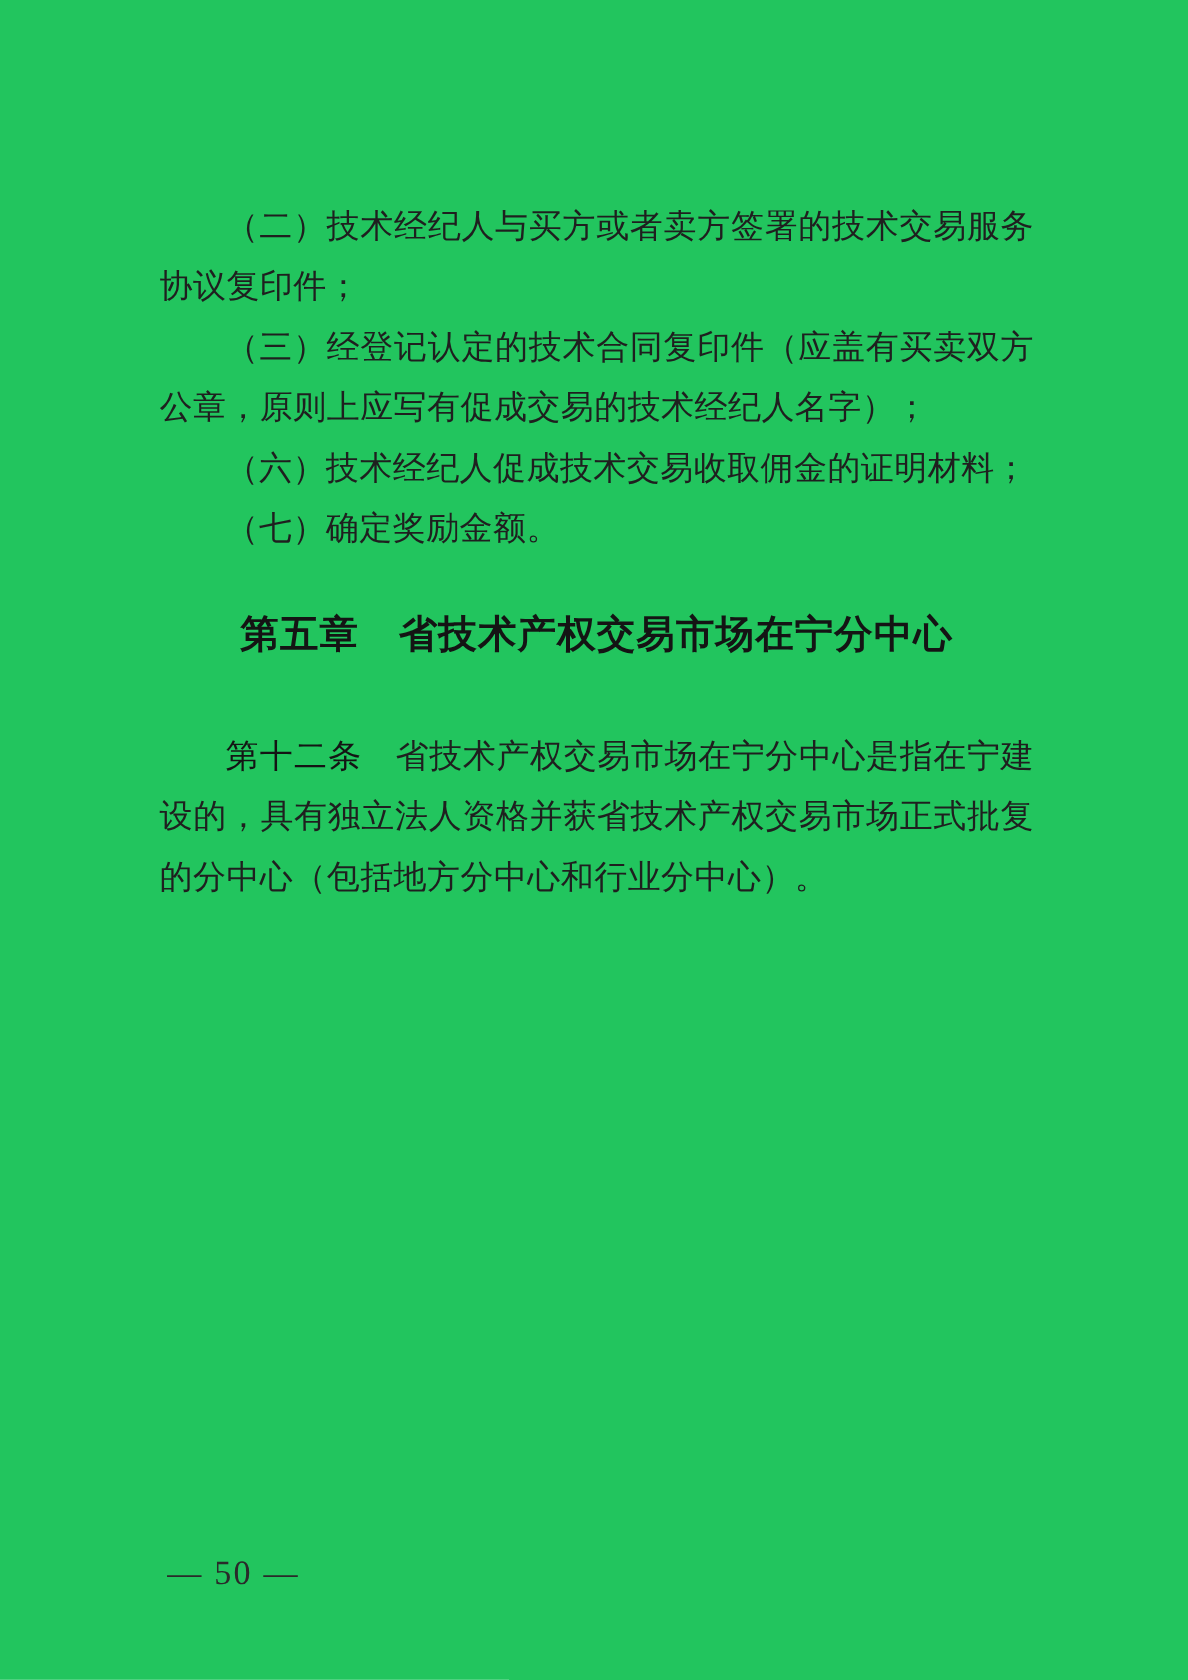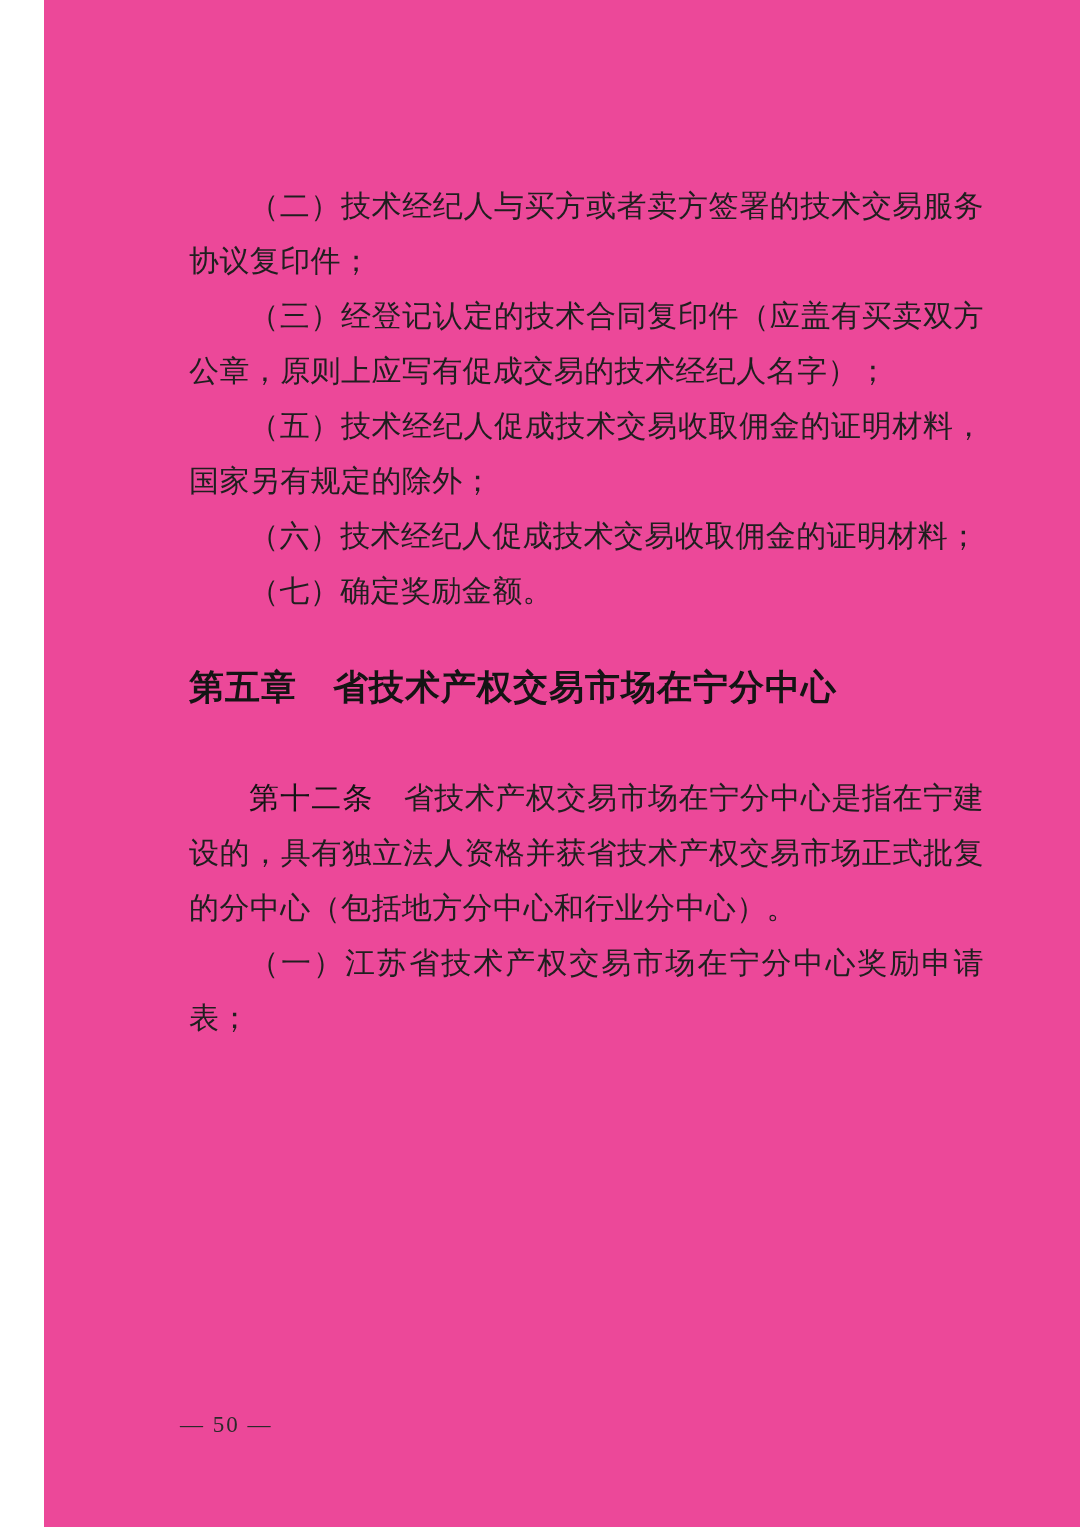--- a/index.html
+++ b/index.html
@@ -11,22 +11,21 @@
     height: 1527px;
     background: #ffffff;
     position: relative;
     font-family: "Liberation Serif", "DejaVu Serif", serif;
     color: #1f1f1f;
     overflow: hidden;
   }
   .page {
     position: absolute;
     inset: 0;
-    background: #ec4899;
-    margin-left: 44px;
+    background: #22c55e;
   }
   .content {
     position: absolute;
     left: 145px;
     top: 178px;
     width: 795px;
   }
   .para {
     margin: 0;
     font-size: 30px;
@@ -36,66 +35,64 @@
     text-indent: 2em;
     letter-spacing: 0.4px;
     word-break: break-all;
   }
   .chapter {
     margin: 44px 0 58px 0;
     font-family: "Liberation Sans", "DejaVu Sans", sans-serif;
     font-weight: 700;
     font-size: 35px;
     line-height: 50px;
-    text-align: left;
+    text-align: center;
     text-indent: 0;
     letter-spacing: 1px;
     color: #141414;
   }
   .article-label {
     font-family: "Liberation Sans", "DejaVu Sans", sans-serif;
     font-weight: 400;
     color: #141414;
     margin-right: 1em;
     letter-spacing: 1px;
   }
   .footer {
     position: absolute;
-    left: 136px;
+    left: 152px;
     top: 1412px;
-    font-size: 23px;
+    font-size: 31px;
     letter-spacing: 2px;
     color: #2a2a2a;
   }
 </style>
 </head>
 <body>
 
 <div class="page">
 
   <div class="content">
 
     <p class="para">（二）技术经纪人与买方或者卖方签署的技术交易服务协议复印件；</p>
 
     <p class="para">（三）经登记认定的技术合同复印件（应盖有买卖双方公章，原则上应写有促成交易的技术经纪人名字）；</p>
 
 
-    <p class="para">（五）技术经纪人促成技术交易收取佣金的证明材料，国家另有规定的除外；</p>
 
     <p class="para">（六）技术经纪人促成技术交易收取佣金的证明材料；</p>
 
     <p class="para">（七）确定奖励金额。</p>
 
     <h2 class="para chapter">第五章　省技术产权交易市场在宁分中心</h2>
 
     <p class="para">
       <span class="article-label">第十二条</span><span>省技术产权交易市场在宁分中心是指在宁建设的，具有独立法人资格并获省技术产权交易市场正式批复的分中心（包括地方分中心和行业分中心）。</span>
     </p>
 
 
 
-    <p class="para">（一）江苏省技术产权交易市场在宁分中心奖励申请表；</p>
 
   </div>
 
   <div class="footer">— 50 —</div>
 
 </div>
 
 </body></html>

